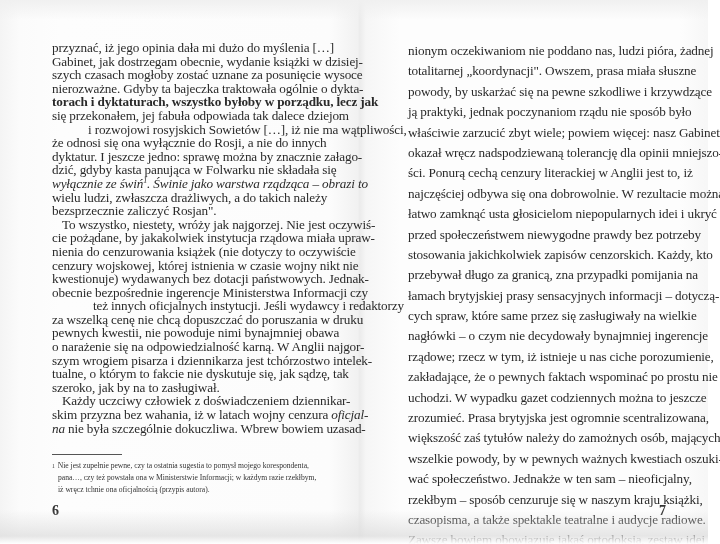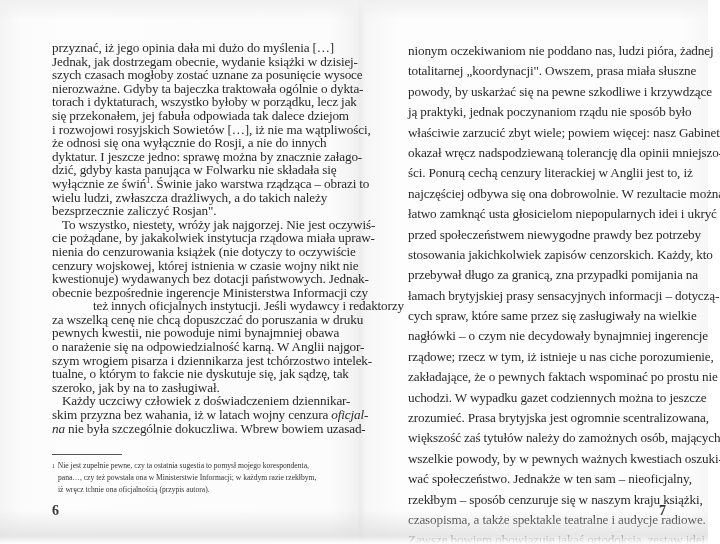--- a/index.html
+++ b/index.html
@@ -34,30 +34,30 @@
 <body>
 
 <div class="spread">
   <div class="page left"></div>
   <div class="page right"></div>
   <div class="edge-right"></div>
   <div class="top-shade"></div>
 
   <div class="col left" id="leftcol" style="line-height: 13.6px;">
       <span class="line" style="height: 13.6px;">przyznać, iż jego opinia dała mi dużo do myślenia […]</span>
-      <span class="line" style="height: 13.6px;">Jednak, jak dostrzegam obecnie, wydanie książki w dzisiej-</span>
+      <span class="line" style="height: 13.6px;">Gabinet, jak dostrzegam obecnie, wydanie książki w dzisiej-</span>
       <span class="line" style="height: 13.6px;">szych czasach mogłoby zostać uznane za posunięcie wysoce</span>
       <span class="line" style="height: 13.6px;">nierozważne. Gdyby ta bajeczka traktowała ogólnie o dykta-</span>
-      <span class="line" style="height: 13.6px;">torach i dyktaturach, wszystko byłoby w porządku, lecz jak</span>
+      <span class="line" style="height: 13.6px; font-weight: bold;">torach i dyktaturach, wszystko byłoby w porządku, lecz jak</span>
       <span class="line" style="height: 13.6px;">się przekonałem, jej fabuła odpowiada tak dalece dziejom</span>
-      <span class="line" style="height: 13.6px;">i rozwojowi rosyjskich Sowietów […], iż nie ma wątpliwości,</span>
+      <span class="line" style="height: 13.6px; margin-left: 36px;">i rozwojowi rosyjskich Sowietów […], iż nie ma wątpliwości,</span>
       <span class="line" style="height: 13.6px;">że odnosi się ona wyłącznie do Rosji, a nie do innych</span>
       <span class="line" style="height: 13.6px;">dyktatur. I jeszcze jedno: sprawę można by znacznie załago-</span>
       <span class="line" style="height: 13.6px;">dzić, gdyby kasta panująca w Folwarku nie składała się</span>
-      <span class="line" style="height: 13.6px;">wyłącznie ze świń<sup>1</sup>. Świnie jako warstwa rządząca – obrazi to</span>
+      <span class="line" style="height: 13.6px; font-style: italic;">wyłącznie ze świń<sup>1</sup>. Świnie jako warstwa rządząca – obrazi to</span>
       <span class="line" style="height: 13.6px;">wielu ludzi, zwłaszcza drażliwych, a do takich należy</span>
       <span class="line last" style="height: 13.6px;">bezsprzecznie zaliczyć Rosjan".</span>
       <span class="line indent" style="height: 13.6px;">To wszystko, niestety, wróży jak najgorzej. Nie jest oczywiś-</span>
       <span class="line" style="height: 13.6px;">cie pożądane, by jakakolwiek instytucja rządowa miała upraw-</span>
       <span class="line" style="height: 13.6px;">nienia do cenzurowania książek (nie dotyczy to oczywiście</span>
       <span class="line" style="height: 13.6px;">cenzury wojskowej, której istnienia w czasie wojny nikt nie</span>
       <span class="line" style="height: 13.6px;">kwestionuje) wydawanych bez dotacji państwowych. Jednak-</span>
       <span class="line" style="height: 13.6px;">obecnie bezpośrednie ingerencje Ministerstwa Informacji czy</span>
       <span class="line" style="height: 13.6px; margin-left: 41px;">też innych oficjalnych instytucji. Jeśli wydawcy i redaktorzy</span>
       <span class="line" style="height: 13.6px;">za wszelką cenę nie chcą dopuszczać do poruszania w druku</span>

